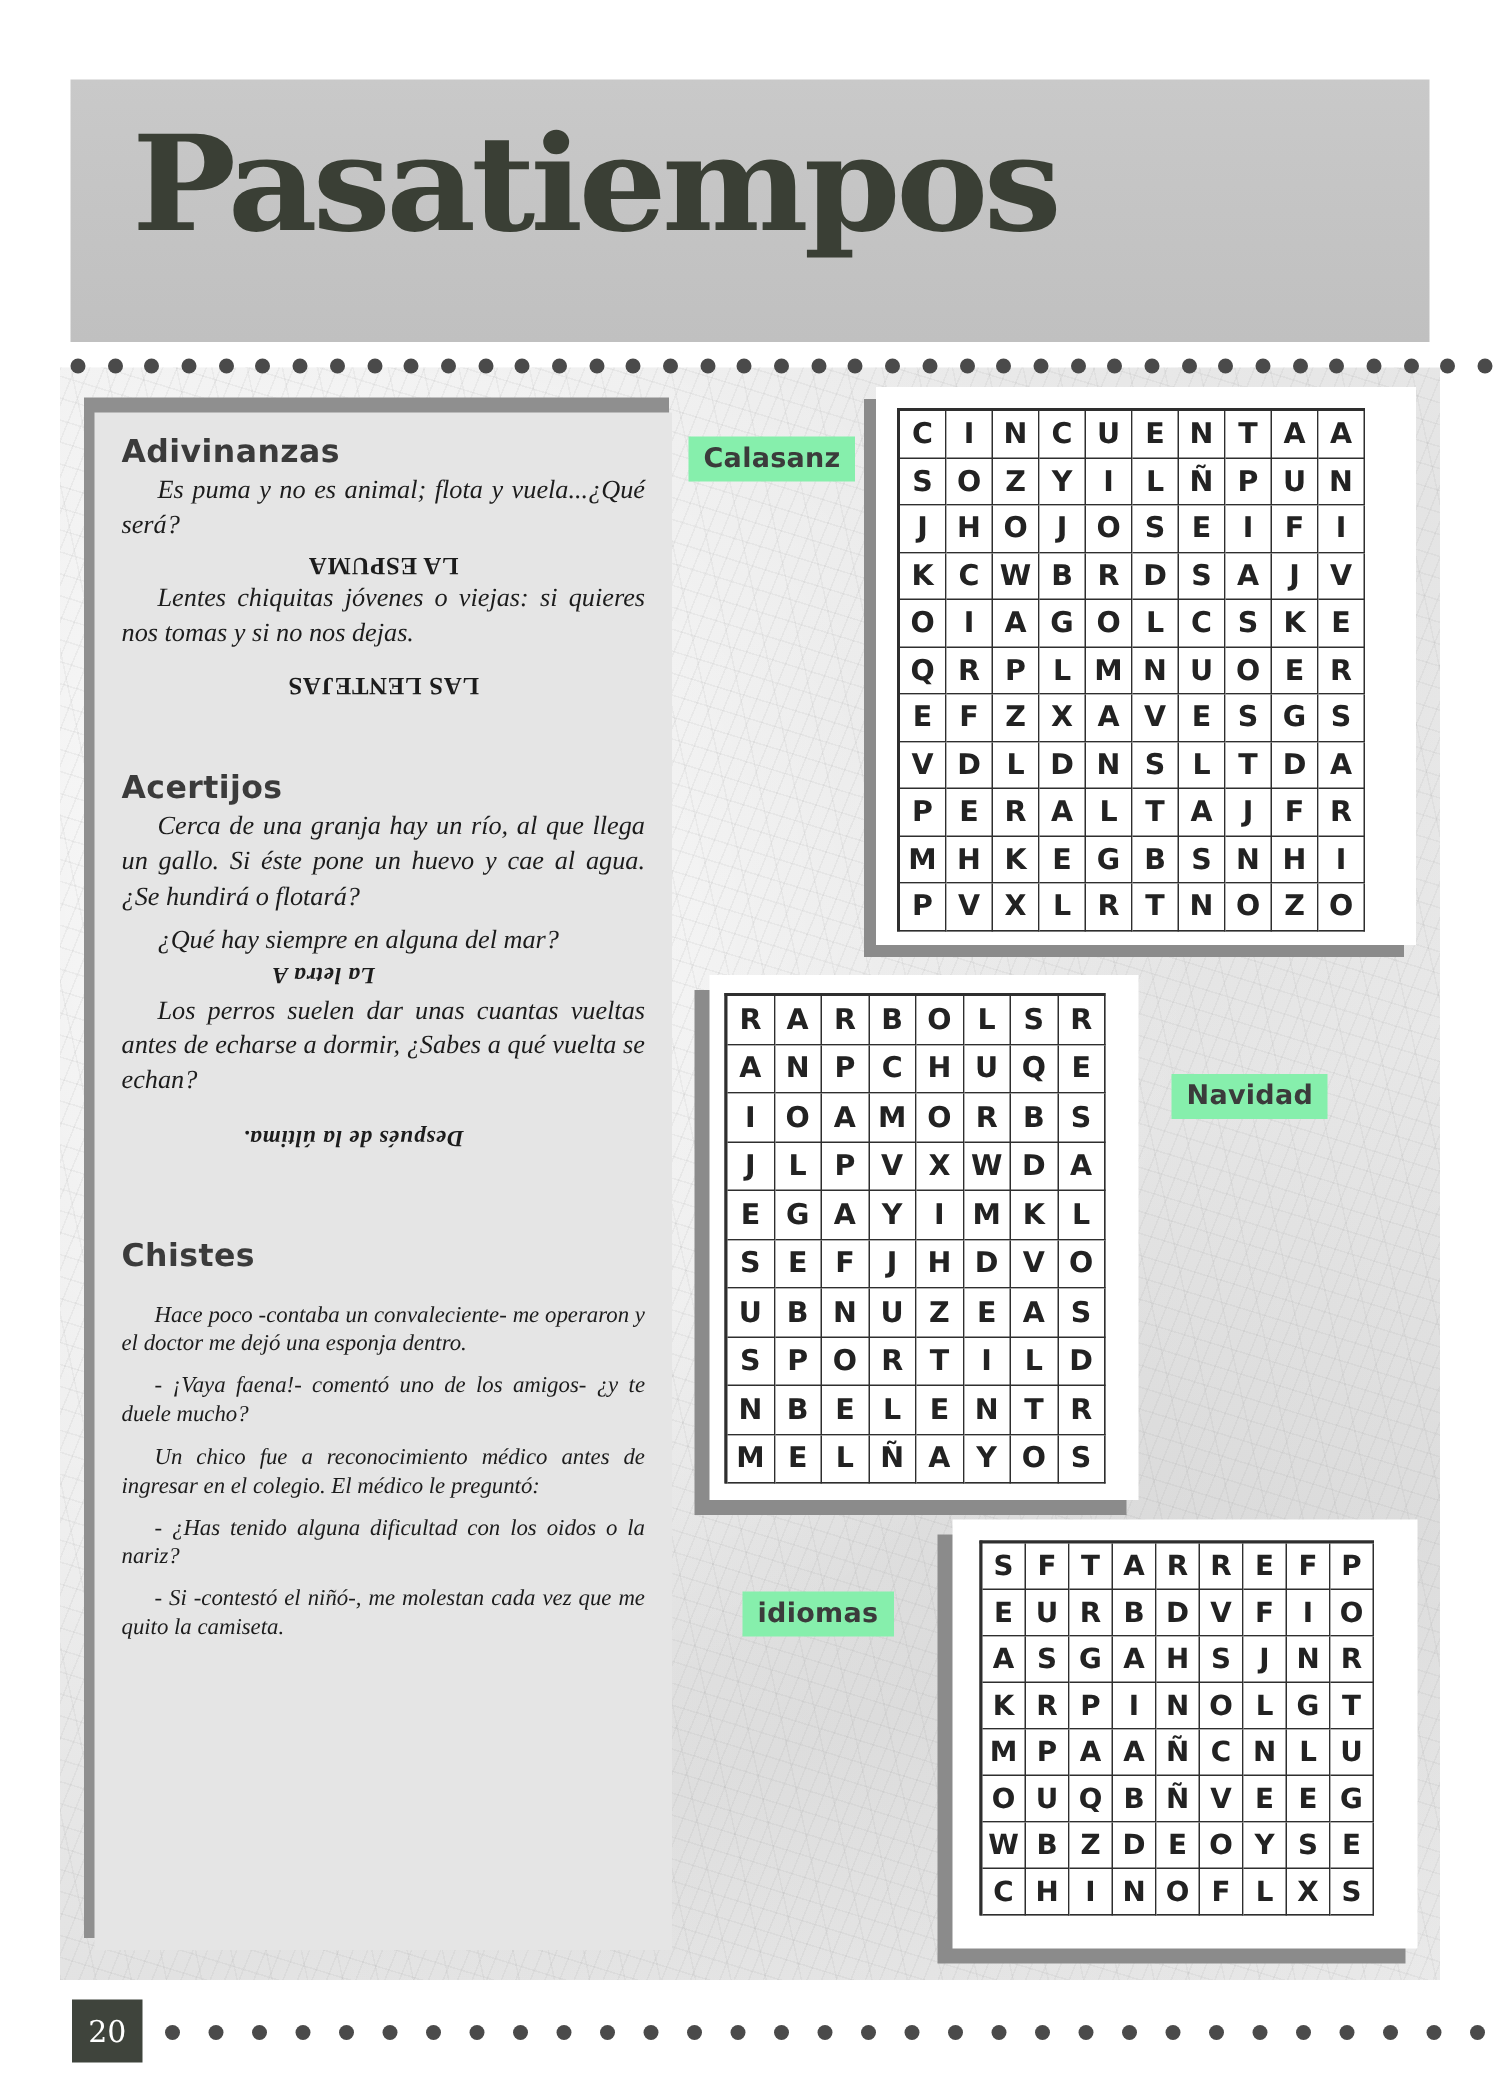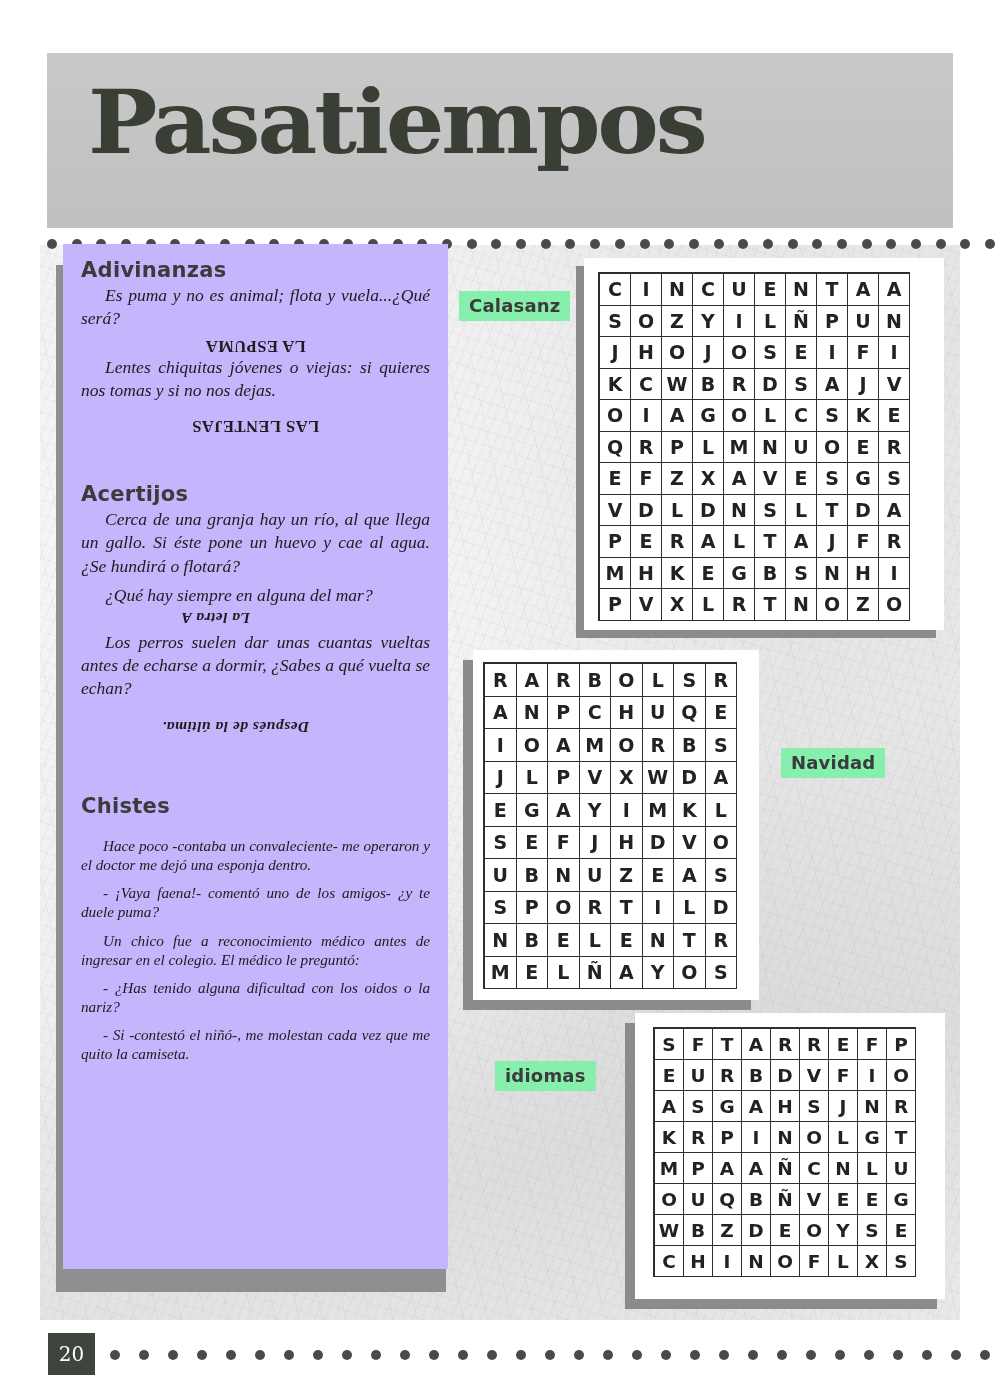--- a/index.html
+++ b/index.html
@@ -70,23 +70,23 @@
   
   .text-column-shadow {
     position: absolute;
     left: 56px; top: 265px;
     width: 390px; height: 1027px;
     background: #8f8f8f;
     z-index: 4;
   }
   .text-column {
     position: absolute;
-    left: 63px; top: 244px;
+    left: 63px; top: 275px;
     width: 385px; height: 1025px;
-    background: #c4b5fd;
+    background: #e5e5e5;
     z-index: 5;
     padding: 14px 18px 10px 18px;
   }
 
   .section-head {
     font-family: "DejaVu Sans", sans-serif;
     font-weight: 700;
     font-size: 21px;
     color: #3b3b3b;
     letter-spacing: 0.3px;
@@ -194,21 +194,21 @@
     font-family: "DejaVu Sans", sans-serif;
     font-weight: 700;
     font-size: 18px;
     color: #3b3b3b;
     padding: 4px 10px 5px 10px;
     z-index: 8;
     letter-spacing: 0.2px;
     white-space: nowrap;
   }
   #label-calasanz { left: 459px; top: 291px; }
-  #label-navidad  { left: 781px; top: 748px; }
+  #label-navidad  { left: 781px; top: 716px; }
   #label-idiomas  { left: 495px; top: 1061px; }
 
   
   .page-number {
     position: absolute;
     left: 48px; top: 1333px;
     width: 47px; height: 42px;
     background: #3f443c;
     color: #ffffff;
     font-family: "DejaVu Serif", serif;
@@ -287,21 +287,21 @@
 
   <div class="riddle-text nojust" style="margin-top:6px;">¿Qué hay siempre en alguna del mar?</div>
   <div class="answer small" style="margin-top:2px; margin-right:80px;">La letra A</div>
 
   <div class="riddle-text" style="margin-top:4px;">Los perros suelen dar unas cuantas vueltas antes de echarse a dormir, ¿Sabes a qué vuelta se echan?</div>
   <div class="answer small" style="margin-top:18px; margin-right:40px;">Después de la última.</div>
 
   <div class="section-head chistes">Chistes</div>
 
   <div class="joke-text" style="margin-top:18px;">Hace poco -contaba un convaleciente- me operaron y el doctor me dejó una esponja dentro.</div>
-  <div class="joke-text">- ¡Vaya faena!- comentó uno de los amigos- ¿y te duele puma?</div>
+  <div class="joke-text">- ¡Vaya faena!- comentó uno de los amigos- ¿y te duele mucho?</div>
   <div class="joke-text">Un chico fue a reconocimiento médico antes de ingresar en el colegio. El médico le preguntó:</div>
   <div class="joke-text">- ¿Has tenido alguna dificultad con los oidos o la nariz?</div>
   <div class="joke-text">- Si -contestó el niñó-, me molestan cada vez que me quito la camiseta.</div>
 
 </div>
 
 <div class="puzzle" id="puzzle-calasanz">
   <div class="shadow"></div>
   <div class="card"></div>
   <div class="grid">

